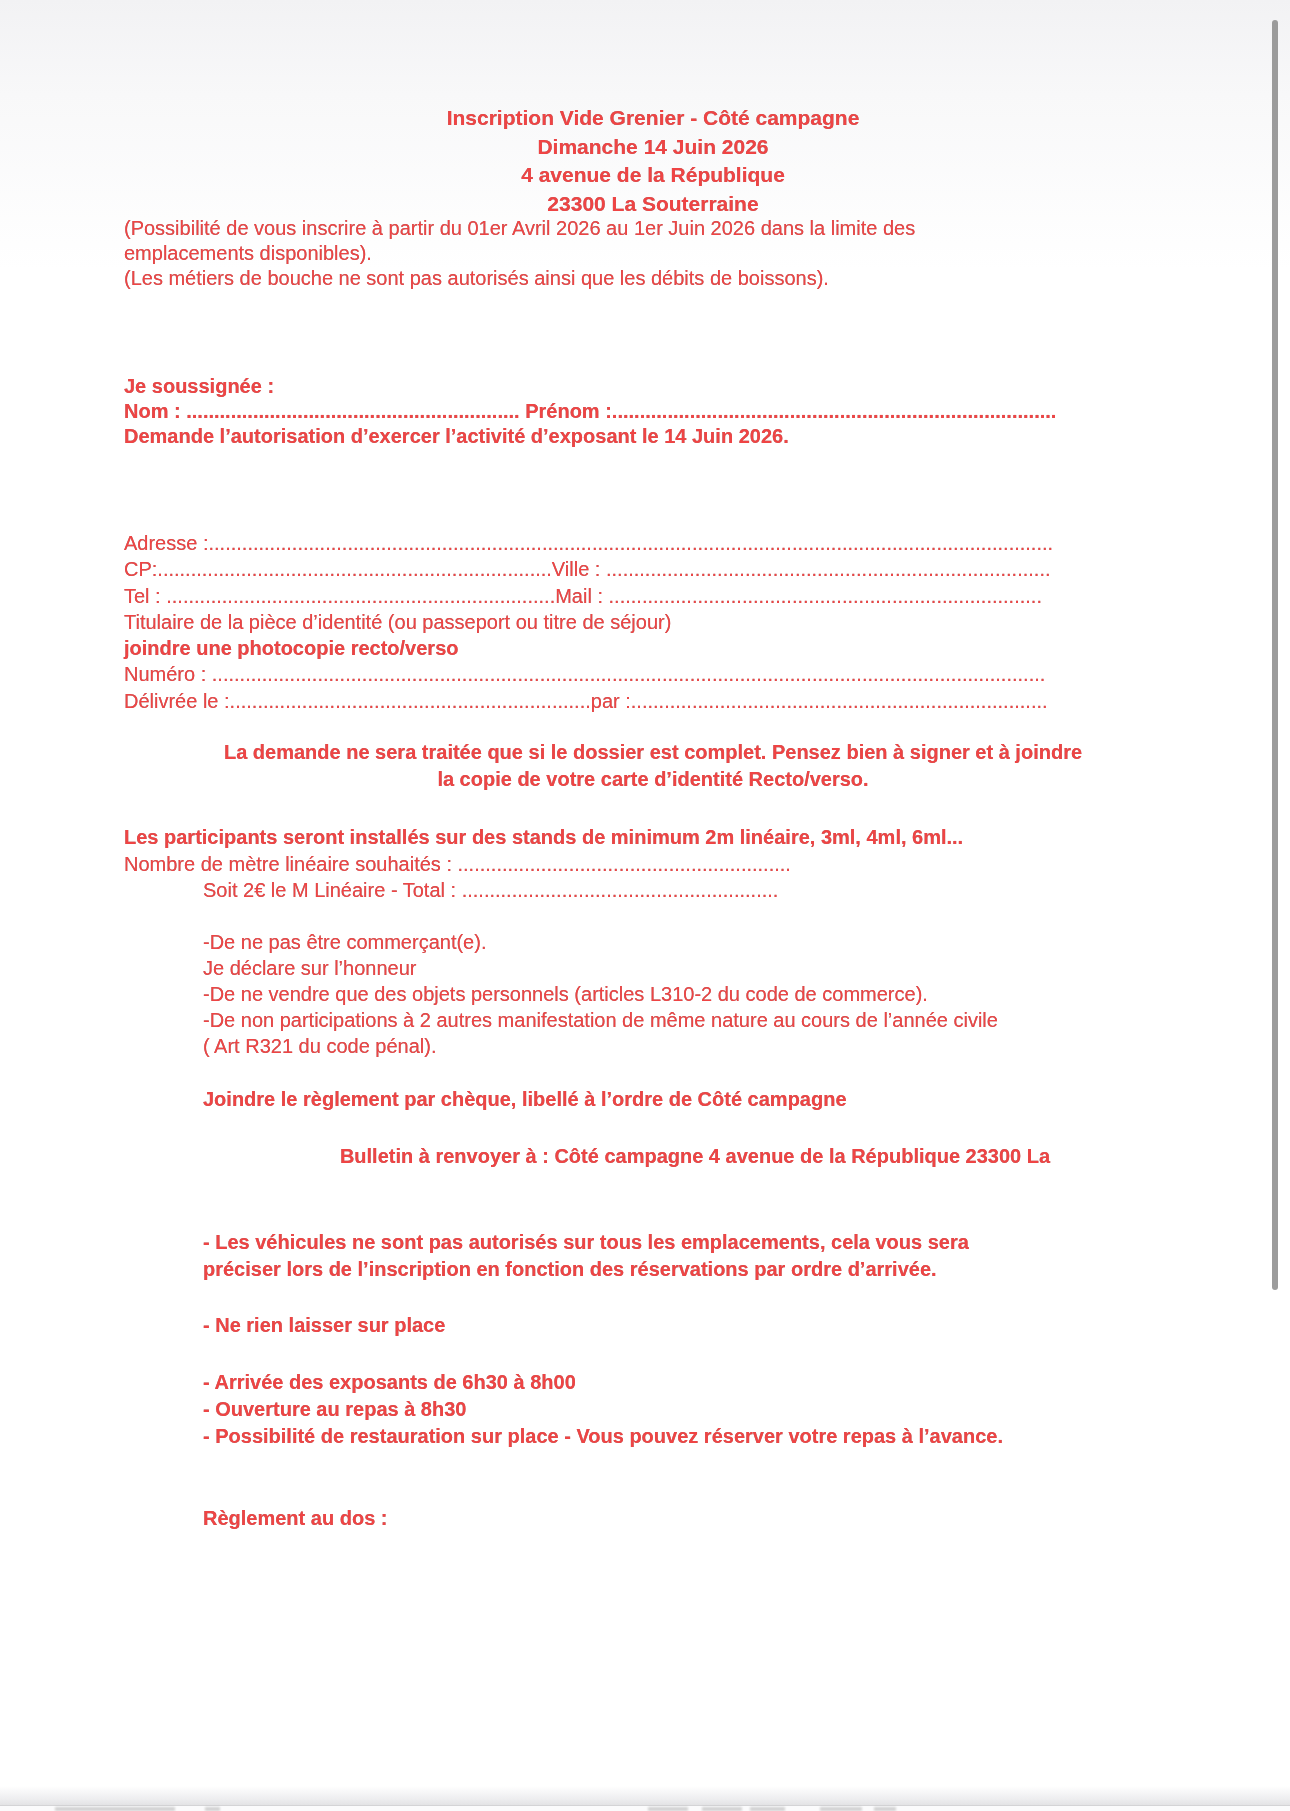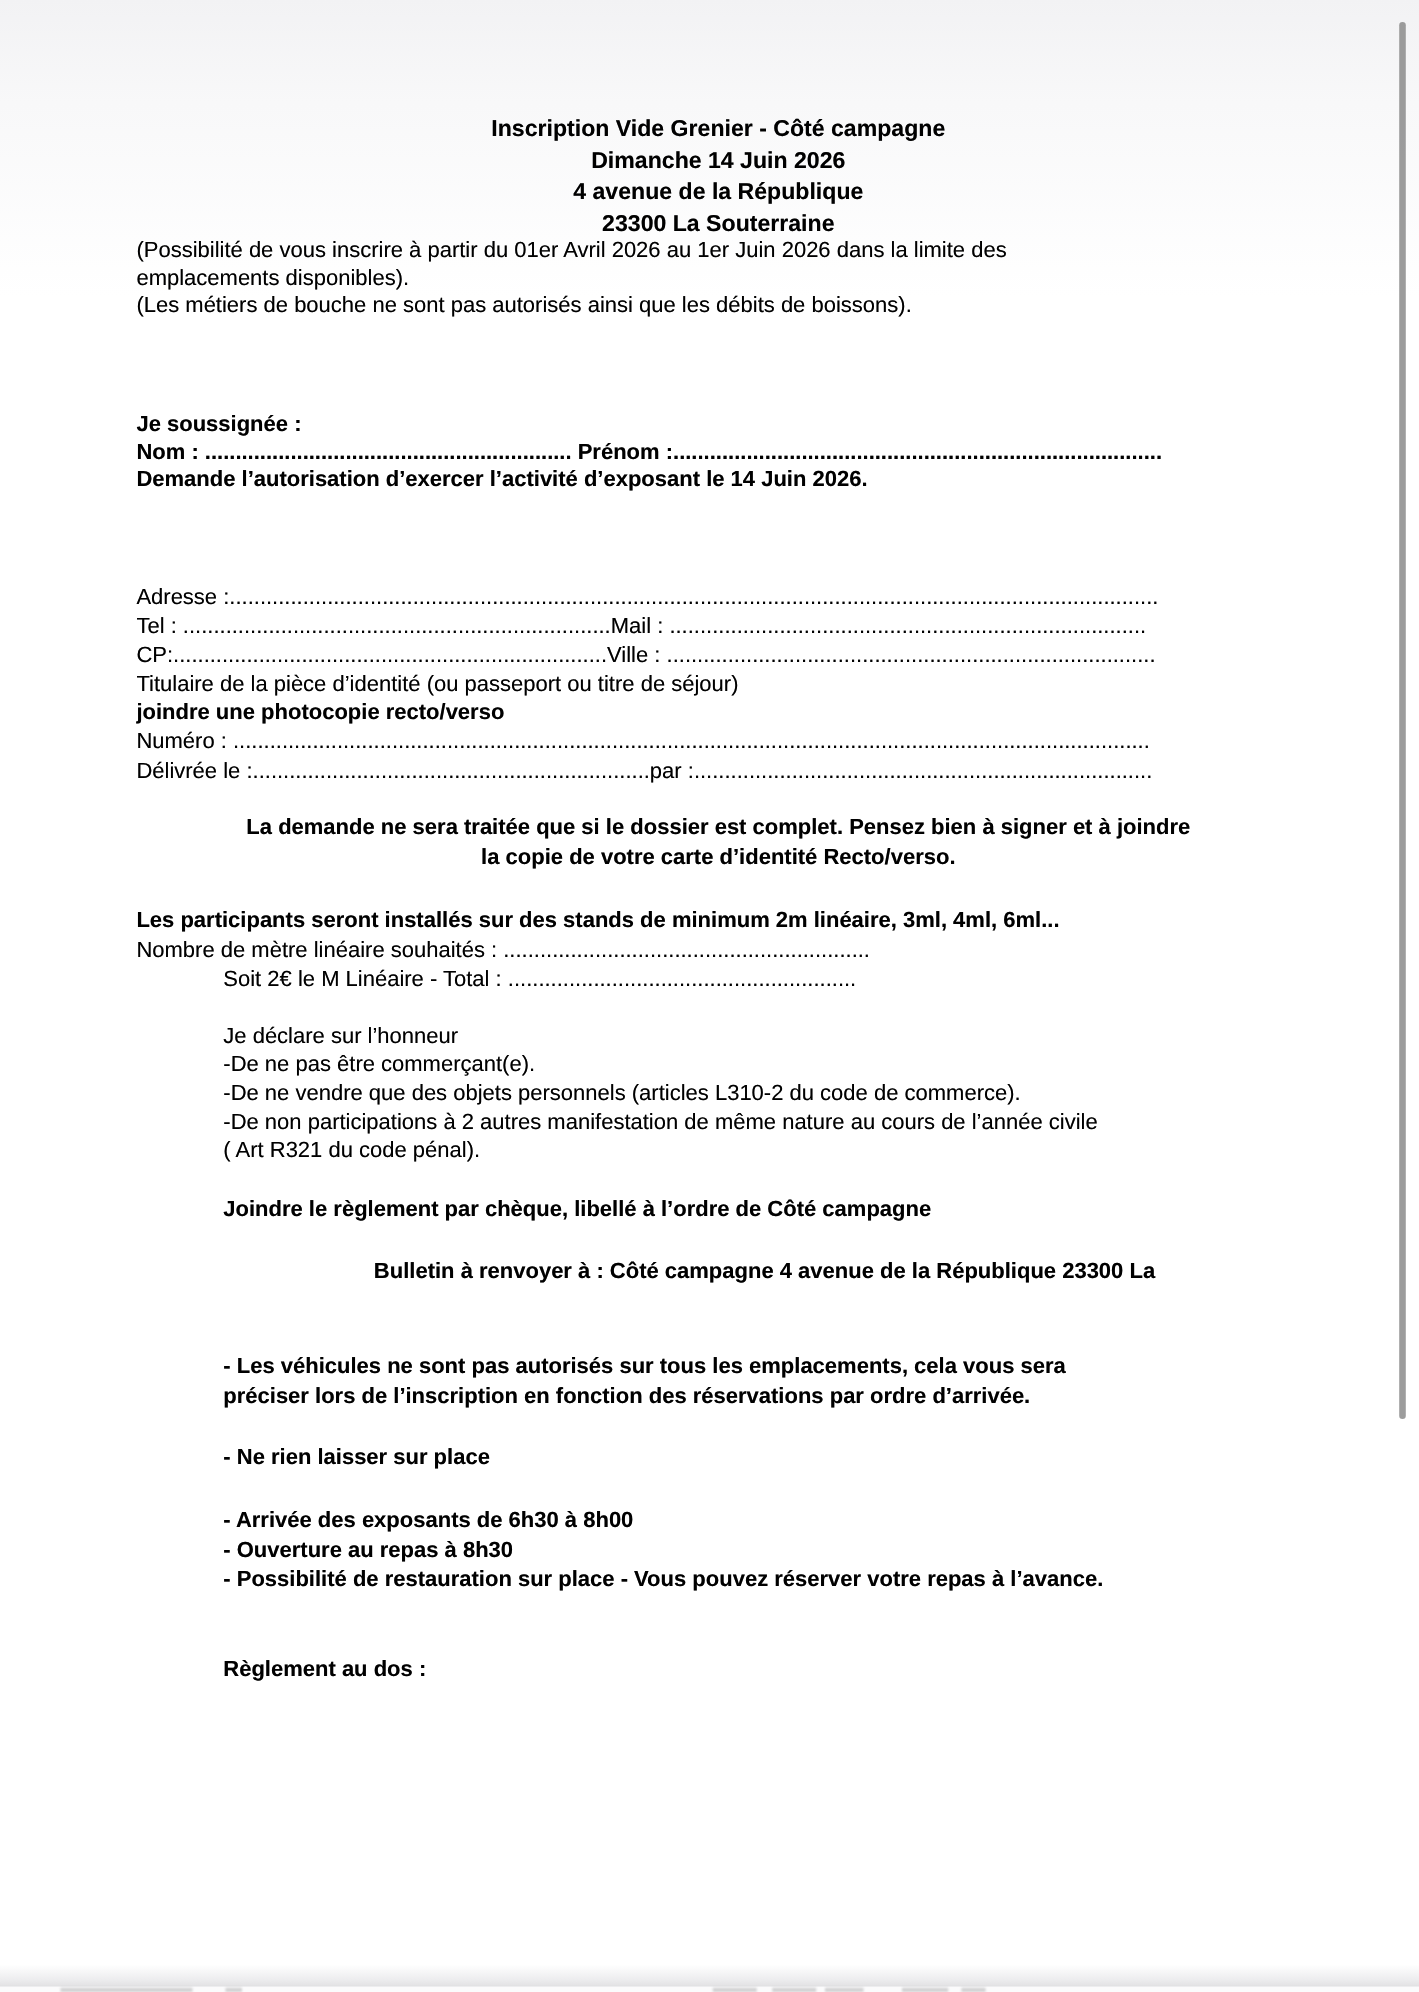--- a/index.html
+++ b/index.html
@@ -1,20 +1,20 @@
 <!DOCTYPE html>
 <html><head>
 <meta charset="utf-8">
 <style>
   html,body { margin:0; padding:0; background:#ffffff; }
   .screen {
     position:relative; width:1290px; height:1811px;
     background:#ffffff; overflow:hidden;
     font-family:"Liberation Sans", sans-serif;
-    color:#000000;
+    color:#ef4444;
   }
   .top-fade {
     position:absolute; top:0; left:0; right:0; height:270px;
     background:linear-gradient(180deg, #f2f2f4 0%, #f8f8f9 35%, #ffffff 100%);
     pointer-events:none;
   }
   .doc-block {
     position:absolute; left:124px; width:1058px;
     font-size:20px; line-height:26px;
     text-shadow:0 0 0.4px rgba(0,0,0,0.45);
@@ -75,42 +75,42 @@
   </div>
 
   <div class="doc-block soussigne">
     <div class="line">Je soussignée :</div>
     <div class="line">Nom : ............................................................ Prénom :................................................................................</div>
     <div class="line">Demande l’autorisation d’exercer l’activité d’exposant le 14 Juin 2026.</div>
   </div>
 
   <div class="doc-block coords">
     <div class="line">Adresse :........................................................................................................................................................</div>
+    <div class="line">CP:.......................................................................Ville : ................................................................................</div>
     <div class="line">Tel : ......................................................................Mail : ..............................................................................</div>
-    <div class="line">CP:.......................................................................Ville : ................................................................................</div>
     <div class="line">Titulaire de la pièce d’identité (ou passeport ou titre de séjour)</div>
     <div class="line b">joindre une photocopie recto/verso</div>
     <div class="line">Numéro : ......................................................................................................................................................</div>
     <div class="line">Délivrée le :.................................................................par :...........................................................................</div>
   </div>
 
   <div class="doc-block warning">
     <div class="line">La demande ne sera traitée que si le dossier est complet. Pensez bien à signer et à joindre</div>
     <div class="line">la copie de votre carte d’identité Recto/verso.</div>
   </div>
 
   <div class="doc-block stands">
     <div class="line b">Les participants seront installés sur des stands de minimum 2m linéaire, 3ml, 4ml, 6ml...</div>
     <div class="line">Nombre de mètre linéaire souhaités : ............................................................</div>
     <div class="line ind">Soit 2€ le M Linéaire - Total : .........................................................</div>
   </div>
 
   <div class="doc-block declaration">
+    <div class="line ind">-De ne pas être commerçant(e).</div>
     <div class="line ind">Je déclare sur l’honneur</div>
-    <div class="line ind">-De ne pas être commerçant(e).</div>
     <div class="line ind">-De ne vendre que des objets personnels (articles L310-2 du code de commerce).</div>
     <div class="line ind">-De non participations à 2 autres manifestation de même nature au cours de l’année civile</div>
     <div class="line ind">( Art R321 du code pénal).</div>
   </div>
 
   <div class="doc-block payment">
     <div class="line ind">Joindre le règlement par chèque, libellé à l’ordre de Côté campagne</div>
   </div>
 
   <div class="doc-block renvoyer">

